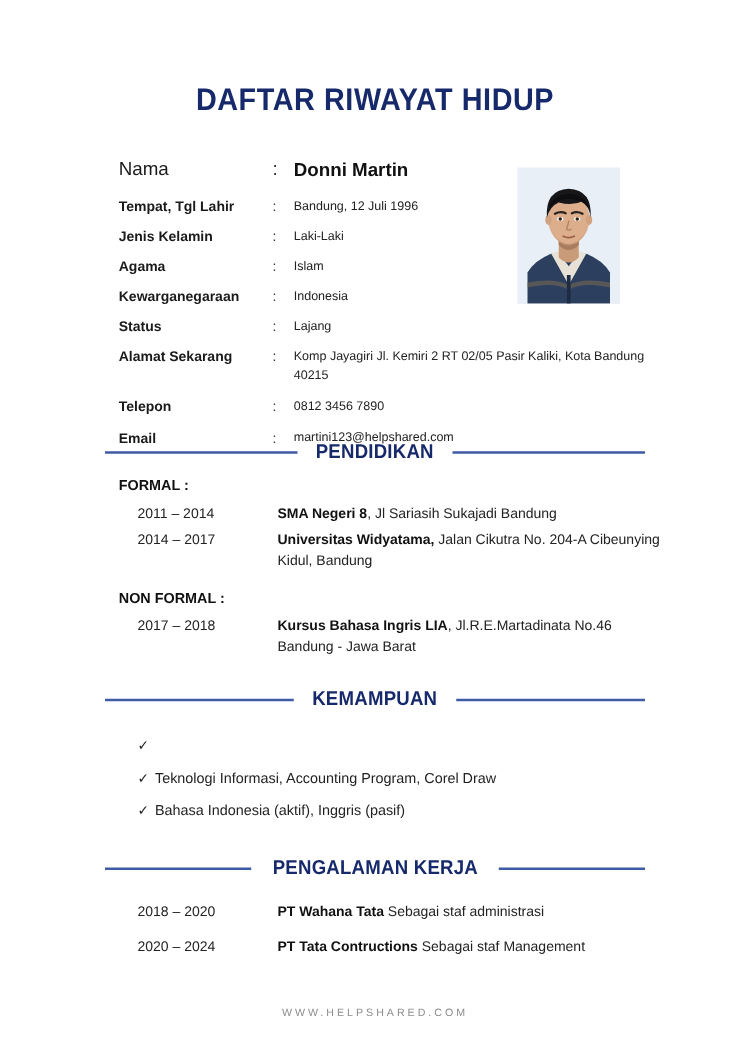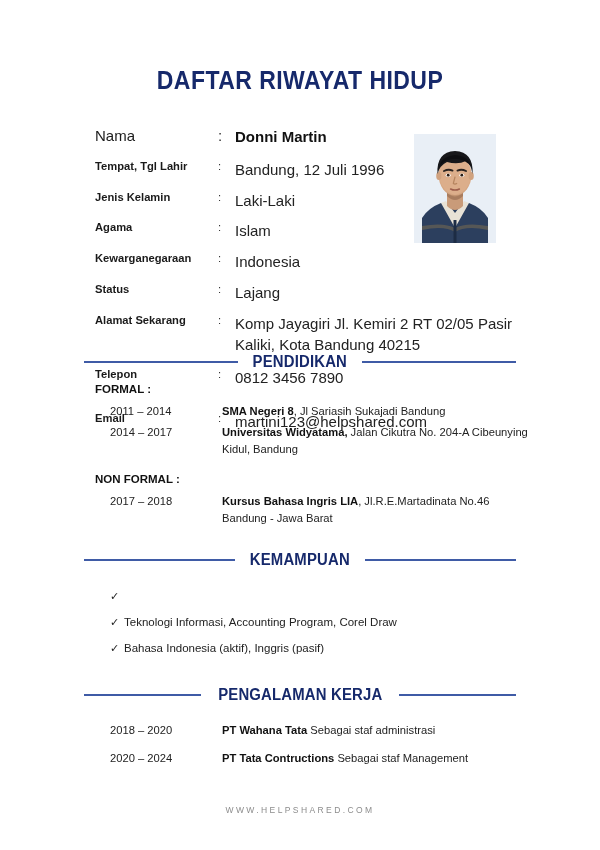--- a/index.html
+++ b/index.html
@@ -68,39 +68,39 @@
     width: 17px;
     flex: none;
     font-size: 11.2px;
     color: #333;
     line-height: 1.35;
   }
   .name-row .bio-colon {
     font-size: 15px;
   }
   .bio-value {
-    font-size: 15px;
+    font-size: 10px;
     color: #222;
     line-height: 1.45;
     flex: 1;
   }
   .name-row .bio-value {
     font-size: 15px;
     font-weight: bold;
     color: #111;
   }
   .bio-row.addr {
     margin-bottom: 11px;
   }
   .bio-row.addr .bio-value {
     width: 290px;
     flex: none;
   }
   .bio-row.tel {
-    margin-bottom: 22px;
+    margin-bottom: 10px;
     justify-content: space-between;
   }
 
   
   .photo {
     position: absolute;
     left: 414px;
     top: 134px;
     width: 82px;
     height: 109px;

